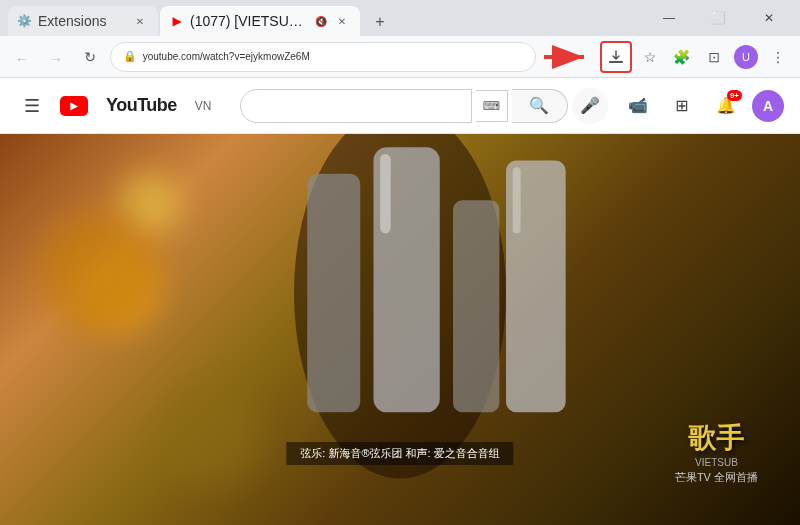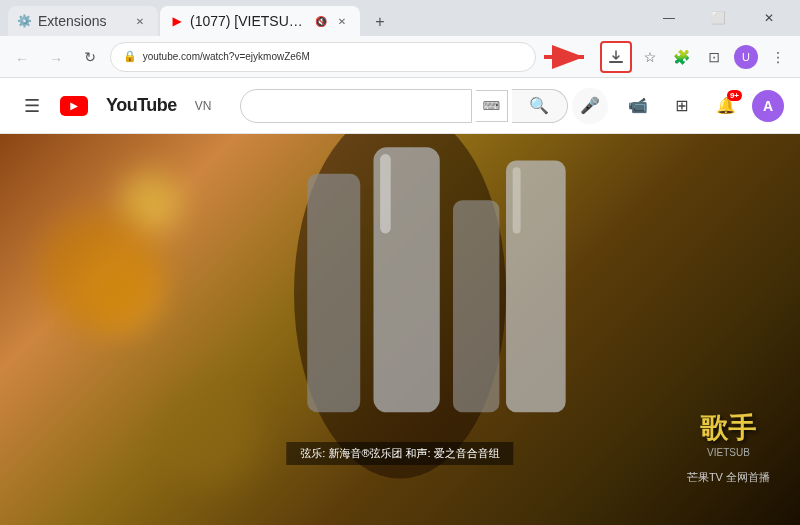--- a/index.html
+++ b/index.html
@@ -57,24 +57,24 @@
 
     
     .video-container { width: 100%; height: 100%; background: #2c2c2c; position: relative; display: flex; align-items: center; justify-content: center; overflow: hidden; }
     .video-bg { width: 100%; height: 100%; background: linear-gradient(135deg, #8b4513 0%, #cd853f 20%, #8b6914 40%, #5c3d0a 60%, #3d2b06 80%, #1a0f00 100%); position: absolute; }
 
     
     .bokeh { position: absolute; border-radius: 50%; filter: blur(15px); opacity: 0.6; }
 
     
     .video-subtitle-bar { position: absolute; bottom: 60px; left: 50%; transform: translateX(-50%); background: rgba(0,0,0,0.5); color: white; padding: 4px 14px; font-size: 11px; white-space: nowrap; display: flex; gap: 20px; }
-    .singer-logo { position: absolute; bottom: 40px; right: 30px; text-align: center; color: white; }
+    .singer-logo { position: absolute; bottom: 40px; right: 42px; text-align: center; color: white; }
     .singer-title { font-size: 28px; font-weight: bold; color: #e8c840; text-shadow: 2px 2px 4px rgba(0,0,0,0.8); font-family: serif; }
     .singer-subtitle { font-size: 10px; color: #aaa; }
-    .singer-brand { font-size: 11px; color: #ccc; margin-top: 12px; }
+    .singer-brand { font-size: 11px; color: #ccc; margin-top: 2px; }
   </style>
 </head>
 <body>
 
 <div class="browser-window">
 
   <div class="title-bar">
     <div class="tab-group">
 
       <div class="tab">

